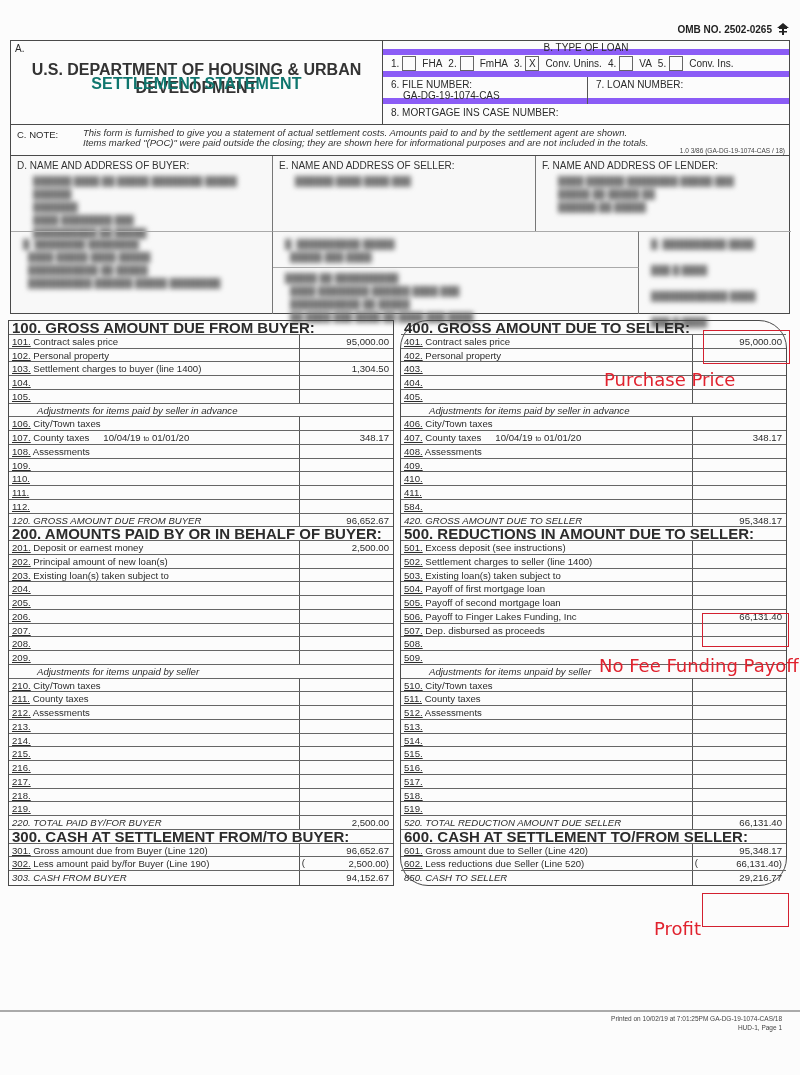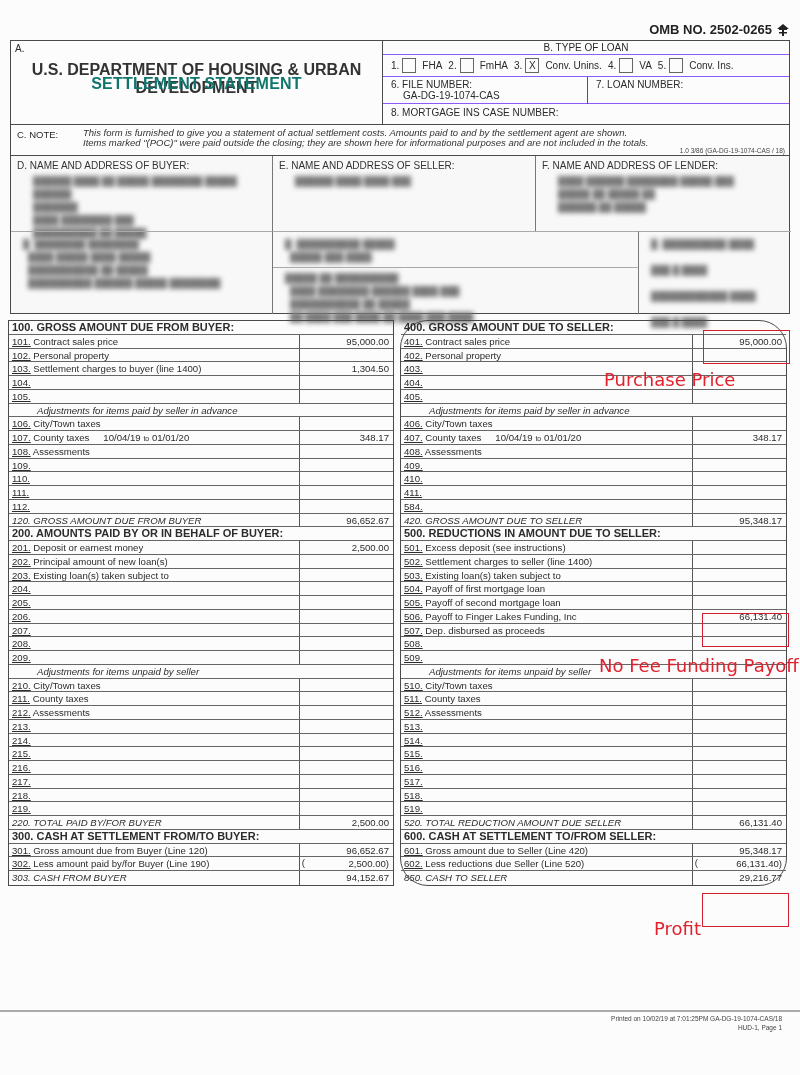--- a/index.html
+++ b/index.html
@@ -1,29 +1,29 @@
 <!DOCTYPE html>
 <html><head>
   <meta charset="utf-8">
   <style>
     * { box-sizing: border-box; margin: 0; padding: 0; }
     html, body { width: 800px; height: 1075px; background: #fcfcfc; overflow: hidden; }
     body { position: relative; font-family: "Liberation Sans", sans-serif; color: #2a2a2a; }
 
-    .omb { position: absolute; top: 22px; right: 10px; font-size: 13px; font-weight: bold; color: #222; display: flex; align-items: center; gap: 4px; }
+    .omb { position: absolute; top: 22px; right: 10px; font-size: 10px; font-weight: bold; color: #222; display: flex; align-items: center; gap: 4px; }
     .omb .hud-logo { width: 14px; height: 14px; display: inline-block; }
 
     
     .hdr { position: absolute; left: 10px; top: 40px; width: 780px; height: 84px; border: 1.5px solid #4a4a4a; border-bottom: none; }
     .hdrA { position: absolute; left: 0; top: 0; width: 372px; height: 84px; border-right: 1.5px solid #4a4a4a; }
     .hdrA .lblA { position: absolute; left: 4px; top: 2px; font-size: 10px; }
     .hdrA .dept { position: absolute; left: 0; width: 100%; top: 20px; text-align: center; font-size: 16px; font-weight: bold; color: #333; }
     .hdrA .title { position: absolute; left: 0; width: 100%; top: 34px; text-align: center; font-size: 16px; font-weight: bold; color: #0f766e; letter-spacing: .2px; }
     .hdrB { position: absolute; left: 372px; top: 0; width: 406px; height: 84px; font-size: 10px; }
-    .hdrB .row { position: absolute; left: 0; width: 100%; border-bottom: 1px solid #8b5cf6; }
+    .hdrB .row { position: absolute; left: 0; width: 100%; border-bottom: 6px solid #8b5cf6; }
     .hdrB .r1 { top: 0; height: 14px; text-align: center; line-height: 14px; }
     .hdrB .r2 { top: 14px; height: 22px; display: flex; align-items: center; padding-left: 8px; gap: 0; white-space: nowrap; }
     .hdrB .r2 .chk { display: inline-block; width: 14px; height: 15px; border: 1px solid #666; margin: 0 6px 0 3px; text-align: center; line-height: 13px; font-size: 10px; }
     .hdrB .r2 .opt { margin-right: 6px; }
     .hdrB .r3 { top: 36px; height: 27px; }
     .hdrB .r3 .c6 { position: absolute; left: 0; top: 0; width: 205px; height: 27px; border-right: 1px solid #555; padding: 2px 8px; line-height: 11px; }
     .hdrB .r3 .c7 { position: absolute; left: 205px; top: 0; padding: 2px 8px; }
     .hdrB .r4 { top: 63px; height: 21px; border-bottom: none; padding: 3px 8px; }
 
     .note { position: absolute; left: 10px; top: 124px; width: 780px; height: 32px; border: 1.5px solid #4a4a4a; font-size: 9.5px; }
@@ -48,21 +48,21 @@
     
     .ledger { position: absolute; top: 320px; width: 386px; border: 1.5px solid #4a4a4a; font-size: 9.6px; color: #2c2c2c; }
     .ledger.left { left: 8px; }
     .ledger.right { left: 400px; width: 387px; border-radius: 28px; }
     .lrow { position: relative; height: 13.75px; border-bottom: 1px solid #666; display: flex; }
     .lrow:last-child { border-bottom: none; }
     .lrow .desc { flex: 1; padding-left: 3px; line-height: 13px; white-space: nowrap; overflow: hidden; }
     .lrow .amt { width: 94px; border-left: 1px solid #555; text-align: right; padding-right: 4px; line-height: 13px; white-space: nowrap; }
     .lrow .num { text-decoration: underline; }
     .lrow.section { font-weight: bold; }
-    .lrow.section .desc { font-size: 11px; }
+    .lrow.section .desc { font-size: 15px; }
     .lrow.adj .desc { font-style: italic; padding-left: 28px; }
     .lrow.total .desc { font-style: italic; }
     .lrow.total .num { text-decoration: none; }
     .lrow .paren { position: absolute; right: 88px; }
     .dates { margin-left: 14px; }
     .dates .to { font-size: 7px; }
 
     
     .box { position: absolute; border: 1.2px solid #d32030; }
     .note-red { position: absolute; color: #e0222e; font-size: 18px; font-family: "DejaVu Sans", sans-serif; }

